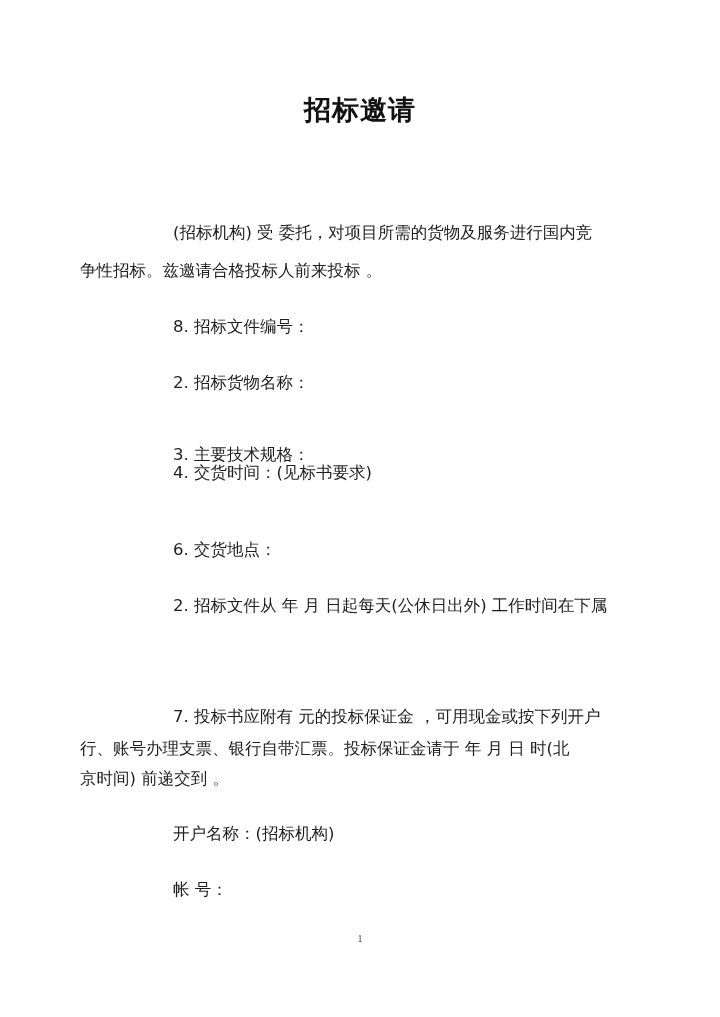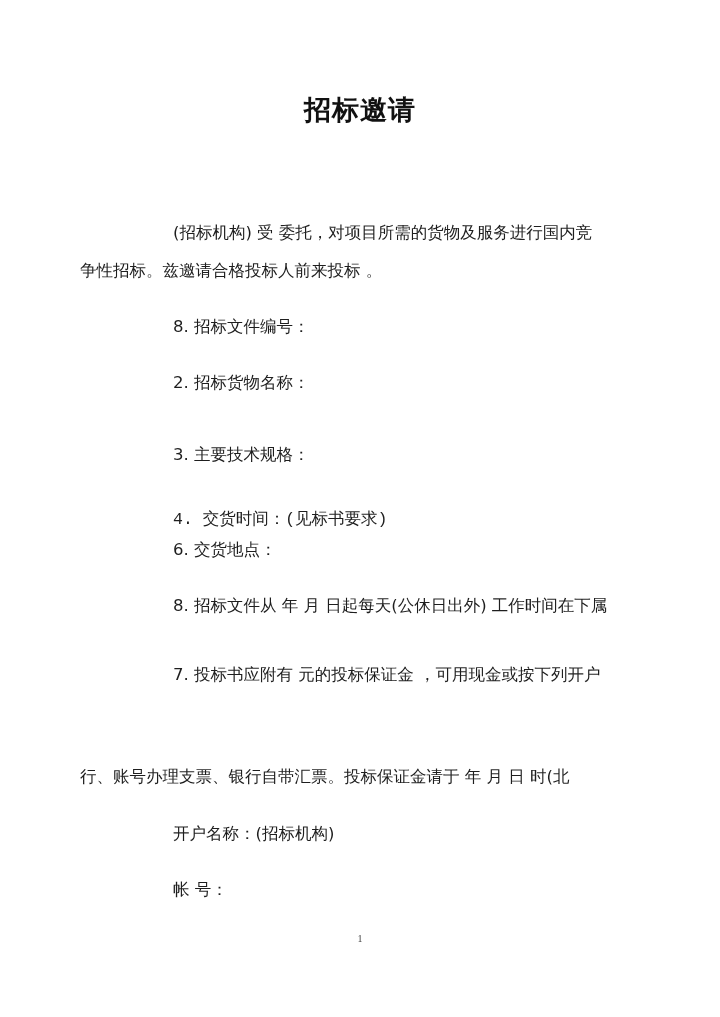--- a/index.html
+++ b/index.html
@@ -62,26 +62,27 @@
 <div class="page">
 
   <div class="title">招标邀请</div>
 
   <div class="line indent" style="top:222px;">(招标机构) 受 委托，对项目所需的货物及服务进行国内竞</div>
   <div class="line" style="top:260px;">争性招标。兹邀请合格投标人前来投标 。</div>
 
   <div class="line indent" style="top:316px;">8.  招标文件编号：</div>
   <div class="line indent" style="top:372px;">2.  招标货物名称：</div>
   <div class="line indent" style="top:444px;">3.  主要技术规格：</div>
-  <div class="line indent" style="top:509px;font-family:Liberation Mono, monospace;">4.  交货时间：(见标书要求)</div>
+  <div class="line indent" style="top:462px;">4.  交货时间：(见标书要求)</div>
   <div class="line indent" style="top:539px;">6.  交货地点：</div>
 
-  <div class="line indent" style="top:595px;">8. 招标文件从 年 月 日起每天(公休日出外) 工作时间在下属</div>
+  <div class="line indent" style="top:595px;">2. 招标文件从 年 月 日起每天(公休日出外) 工作时间在下属</div>
 
-  <div class="line indent" style="top:664px;">7.  投标书应附有  元的投标保证金 ，可用现金或按下列开户</div>
-  <div class="line" style="top:766px;">行、账号办理支票、银行自带汇票。投标保证金请于  年  月  日  时(北</div>
+  <div class="line indent" style="top:706px;">7.  投标书应附有  元的投标保证金 ，可用现金或按下列开户</div>
+  <div class="line" style="top:738px;">行、账号办理支票、银行自带汇票。投标保证金请于  年  月  日  时(北</div>
+  <div class="line" style="top:768px;">京时间) 前递交到  。</div>
 
   <div class="line indent" style="top:823px;">开户名称：(招标机构)</div>
   <div class="line indent" style="top:879px;">帐  号：</div>
 
   <div class="page-number">1</div>
 
 </div>
 
 </body></html>

